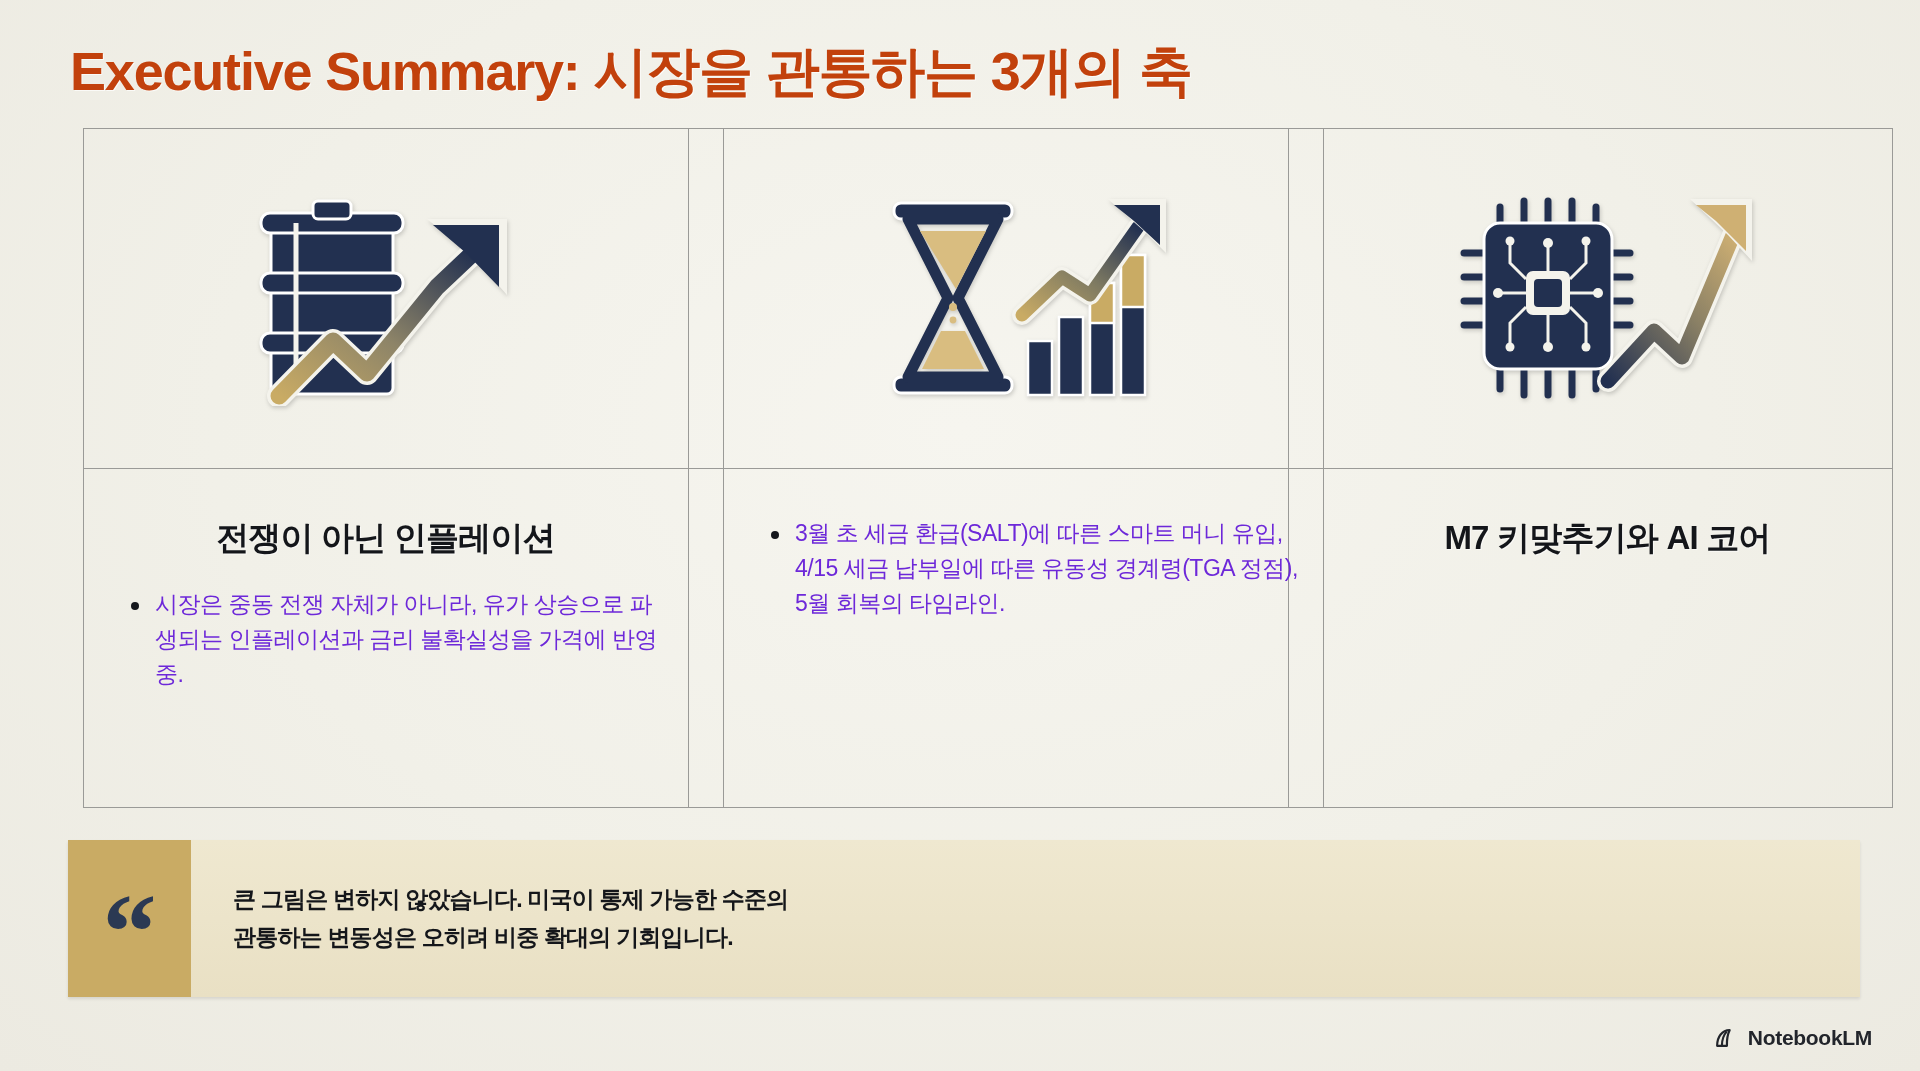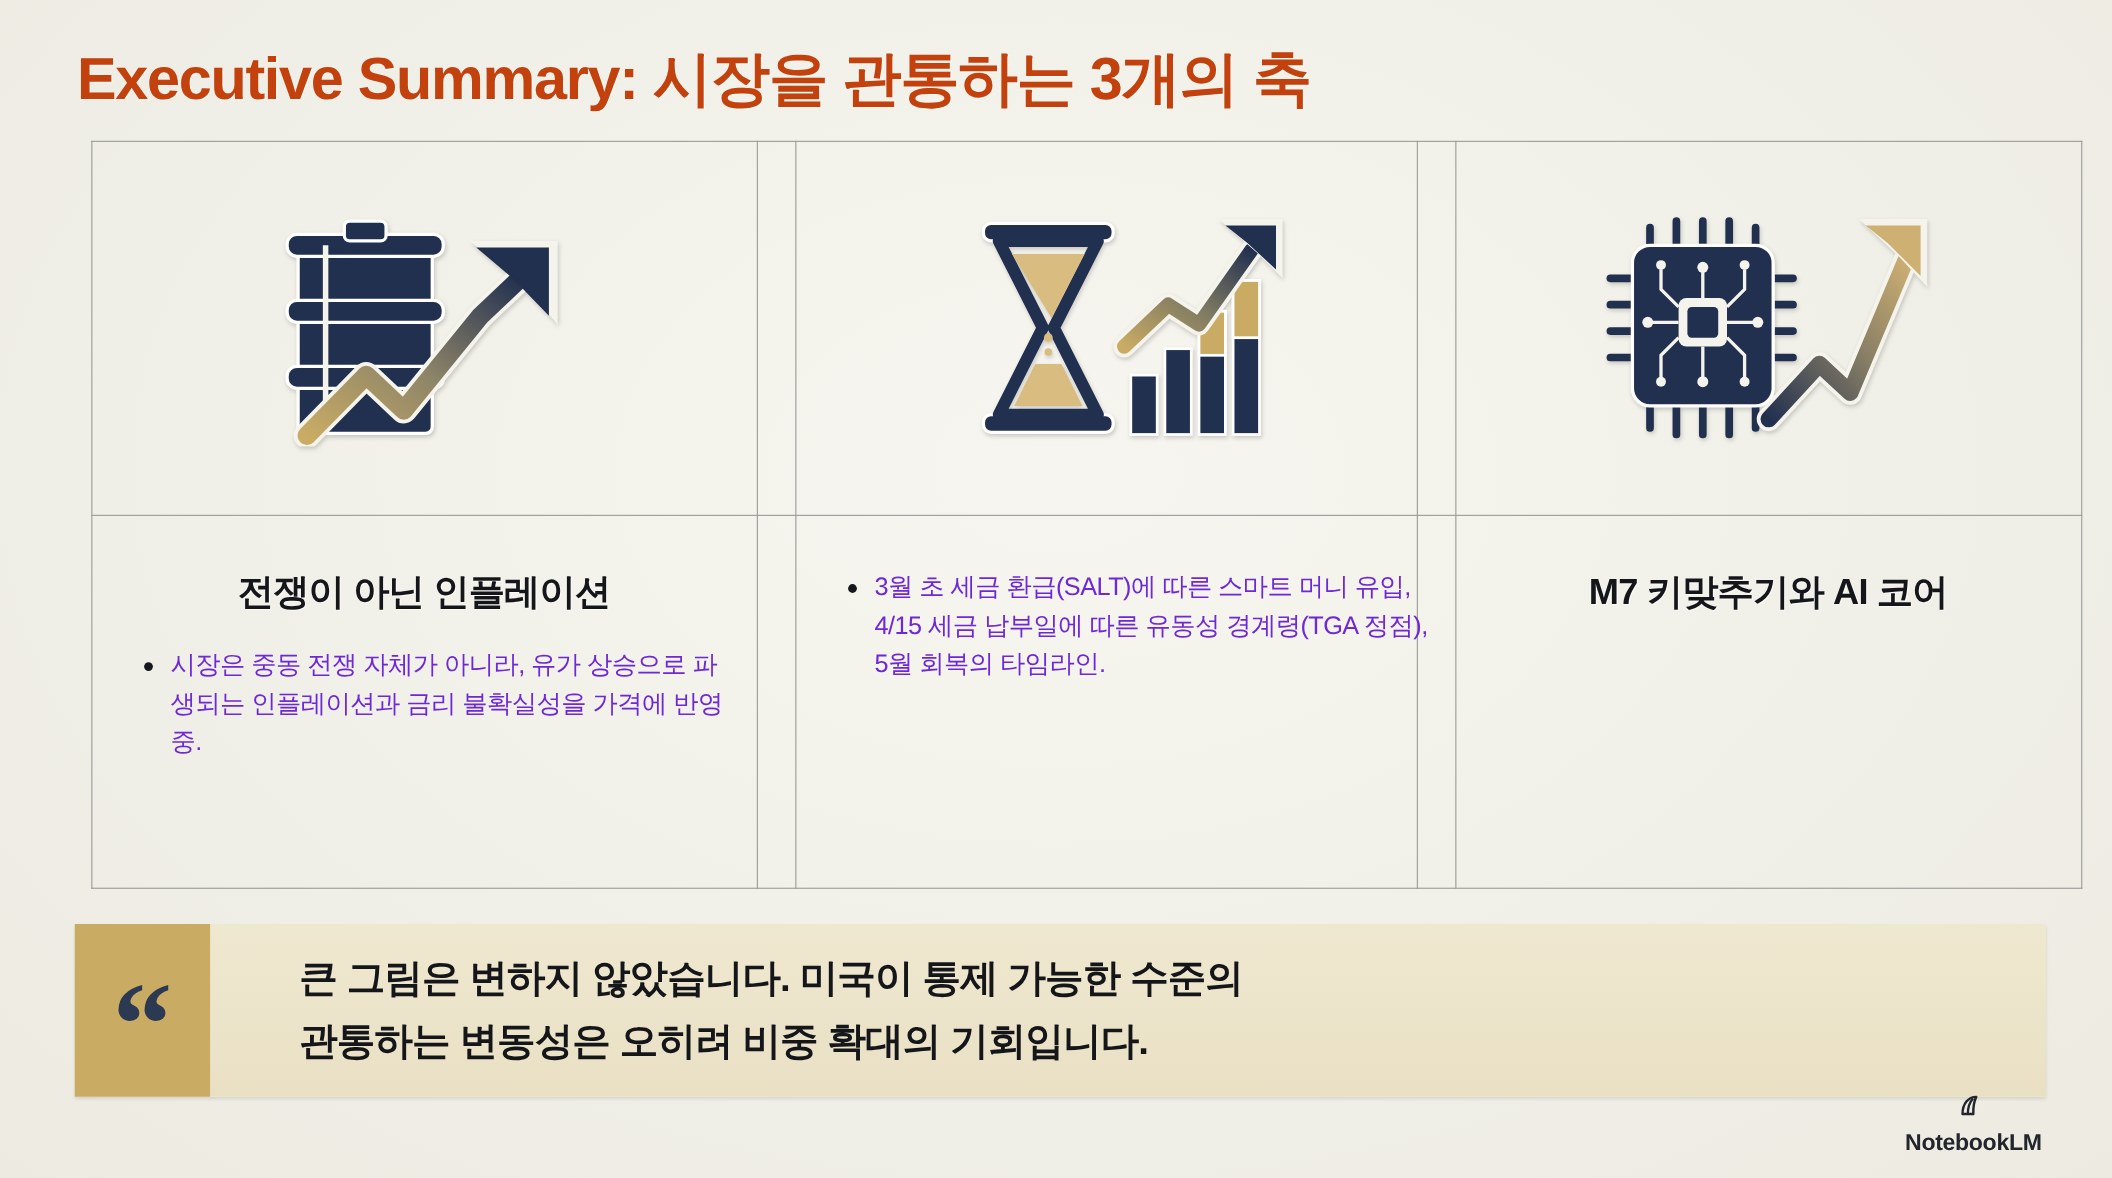--- a/index.html
+++ b/index.html
@@ -180,38 +180,36 @@
     user-select: none;
   }
   .quote-text {
     flex: 1;
     display: flex;
     flex-direction: column;
     justify-content: center;
     padding: 0 34px 0 42px;
   }
   .quote-line {
-    font-size: 35px;
+    font-size: 23px;
     font-weight: 800;
     color: #14161a;
     letter-spacing: -0.8px;
     line-height: 1.62;
     white-space: nowrap;
-    margin-left: 39px;
   }
 
   
   .brand {
     position: absolute;
-    right: 64px;
+    right: 48px;
     bottom: 20px;
     display: flex;
-    align-items: center;
+    align-items: flex-start;
     gap: 9px;
-    flex-direction: column;
   }
   .brand-label {
     font-size: 21px;
     font-weight: 600;
     color: #22252b;
     letter-spacing: -0.3px;
   }
 </style>
 </head>
 <body>

